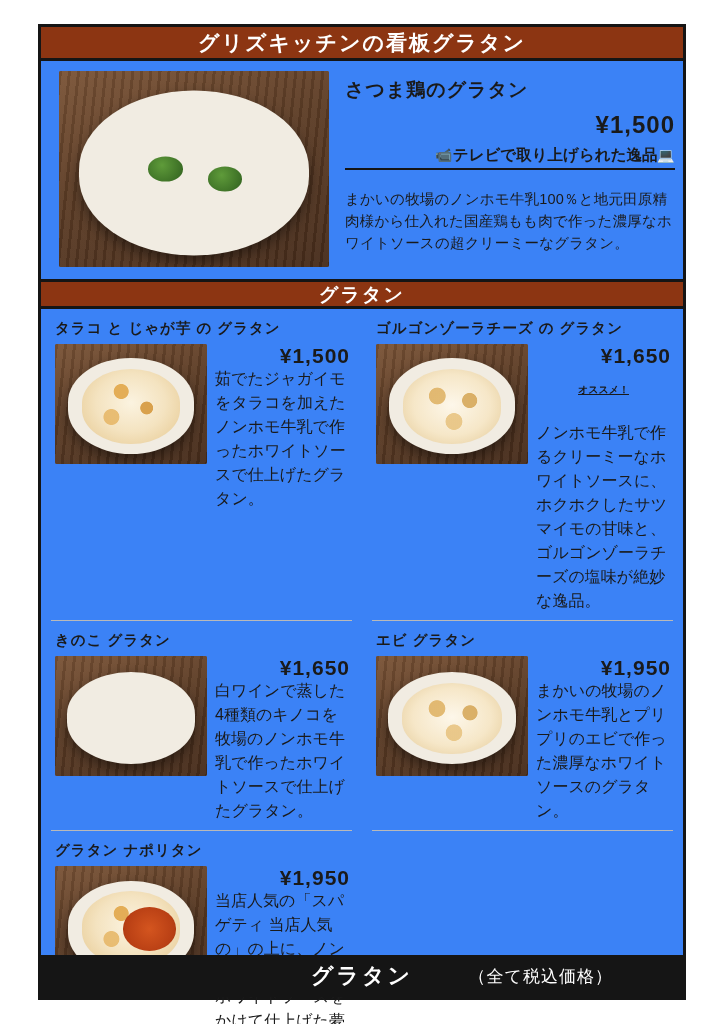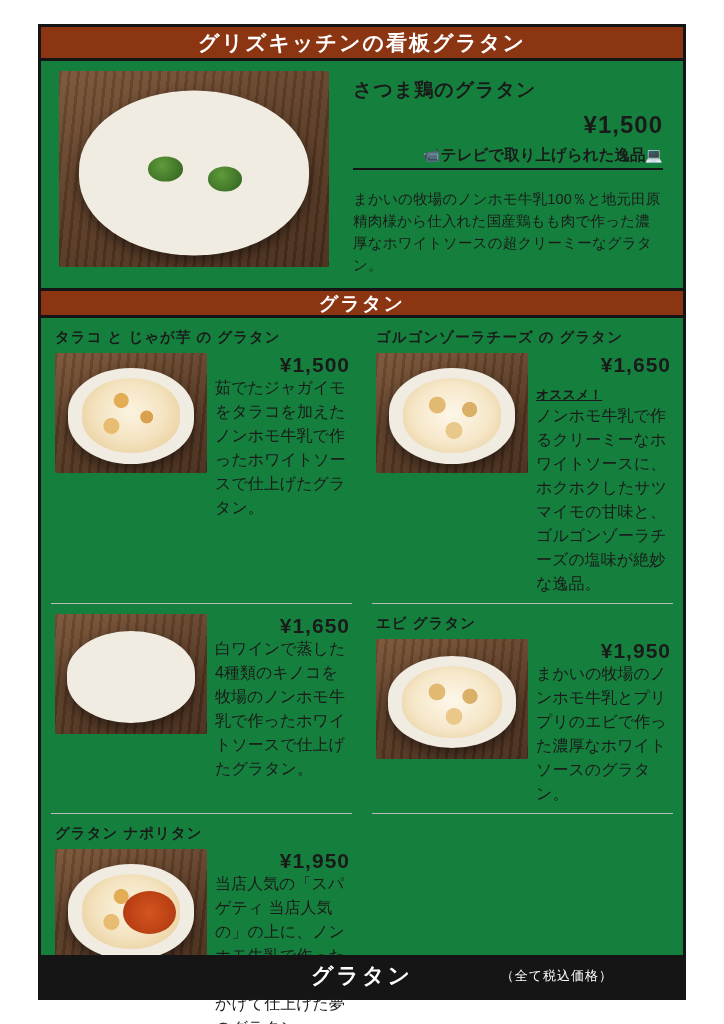--- a/index.html
+++ b/index.html
@@ -12,21 +12,21 @@
     font-family: "Liberation Sans", sans-serif;
     color: #1a1a1a;
     position: relative;
     overflow: hidden;
   }
   .page {
     position: absolute;
     left: 38px; top: 24px;
     width: 648px; height: 976px;
     border: 3px solid #151515;
-    background: #15803d;
+    background: #3b82f6;
   }
   
   .band {
     background: #8c3512;
     color: #fff;
     text-align: center;
     font-weight: bold;
     letter-spacing: 2px;
     line-height: 1;
     display: flex;
@@ -40,22 +40,22 @@
   }
   .band-sec {
     height: 30px;
     font-size: 19px;
     border-top: 3px solid #151515;
     border-bottom: 3px solid #151515;
   }
   
   .featured {
     display: flex;
-    padding: 10px 20px 12px 18px;
-    gap: 24px;
+    padding: 10px 8px 12px 18px;
+    gap: 16px;
   }
   .featured-photo {
     width: 270px; height: 196px;
     border-radius: 2px;
     flex: 0 0 auto;
     position: relative;
     overflow: hidden;
     background: #6b4a33;
   }
   .featured-info {
@@ -130,52 +130,53 @@
     flex-direction: column;
   }
   .price-md {
     font-size: 21px;
     font-weight: bold;
     text-align: right;
     letter-spacing: 1px;
     line-height: 1.1;
   }
   .reco {
-    font-size: 13px;
-    font-weight: bold;
+    font-size: 10px;
+    font-weight: bold;
+    text-align: center;
     text-decoration: underline;
-    margin-top: 10px;
+    margin-top: 16px;
   }
   .cell-desc {
     font-size: 16px;
     line-height: 1.5;
     margin-top: auto;
     letter-spacing: 0px;
   }
-  .cell-desc.pushed { margin-top: 0; }
+  .cell-desc.pushed { margin-top: 24px; }
   
   .footer {
     position: absolute;
     left: 0; right: 0; bottom: 0;
     height: 42px;
     background: #151515;
     color: #fff;
     display: flex;
     align-items: center;
     justify-content: center;
   }
   .footer-title {
     font-size: 22px;
     font-weight: bold;
     letter-spacing: 3px;
   }
   .footer-note {
     position: absolute;
     right: 70px;
-    font-size: 13px;
+    font-size: 17px;
     letter-spacing: 1px;
     text-align: right;
   }
   
   .wood {
     position: absolute; inset: 0;
     background:
       repeating-linear-gradient(96deg, rgba(0,0,0,.10) 0 3px, rgba(255,255,255,.04) 3px 9px),
       linear-gradient(160deg, #7b5437 0%, #5d3d26 45%, #462c1b 100%);
   }
@@ -299,20 +300,21 @@
         </div>
         <div class="cell-right">
           <div class="price-md">¥1,650</div>
           <div class="reco">オススメ！</div>
           <div class="cell-desc pushed">ノンホモ牛乳で作るクリーミーなホワイトソースに、ホクホクしたサツマイモの甘味と、ゴルゴンゾーラチーズの塩味が絶妙な逸品。</div>
         </div>
       </div>
     </div>
 
     <div class="cell row-sep">
+      <div class="cell-title">きのこ グラタン</div>
       <div class="cell-body">
         <div class="cell-photo">
           <div class="wood"></div>
           <div class="plate rim" style="width:128px;height:92px;border-radius:50% / 46%;">
             <div class="inner cheese-a" style="border-radius:50% / 46%;"></div>
           </div>
         </div>
         <div class="cell-right">
           <div class="price-md">¥1,650</div>
           <div class="cell-desc">白ワインで蒸した4種類のキノコを牧場のノンホモ牛乳で作ったホワイトソースで仕上げたグラタン。</div>

